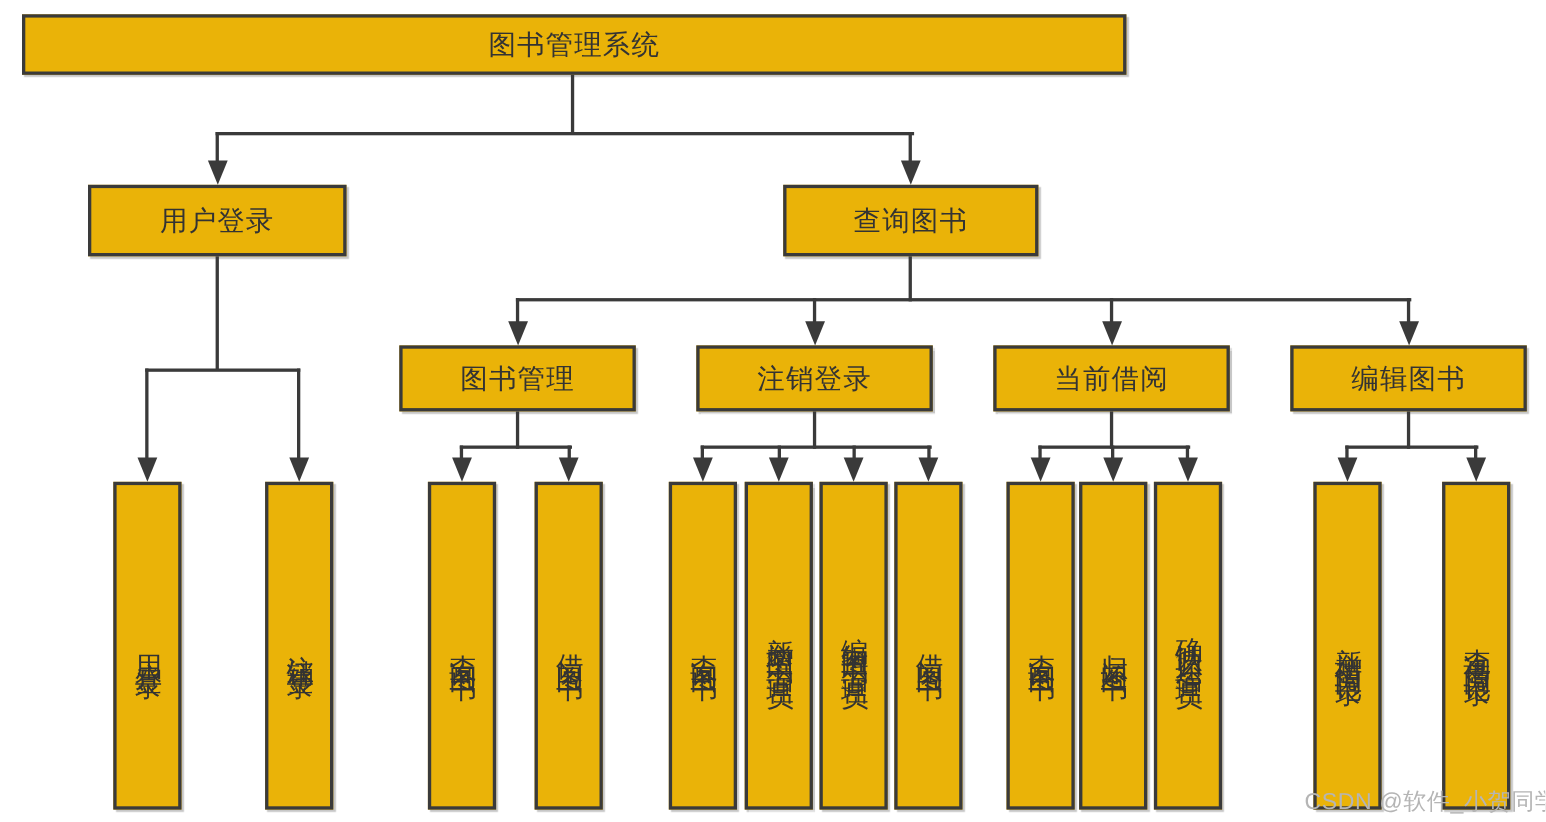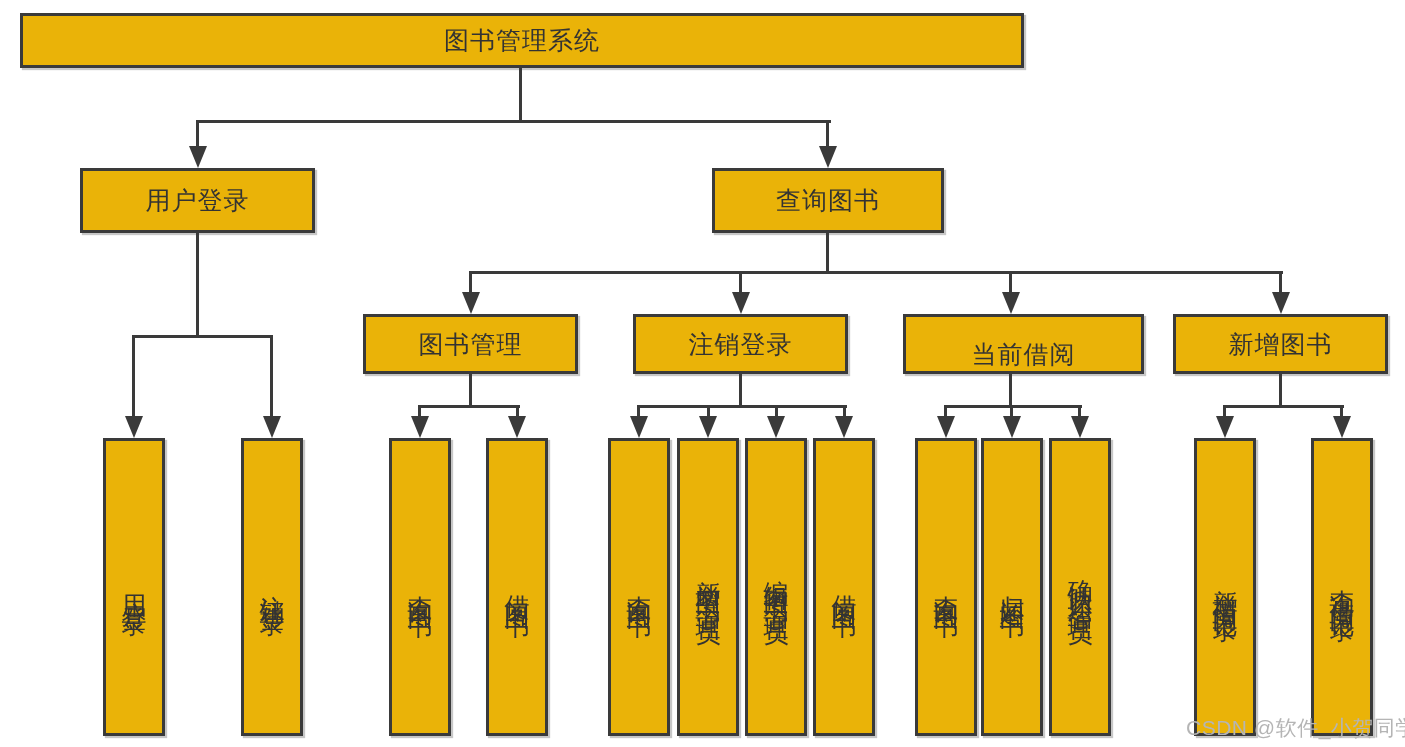--- a/index.html
+++ b/index.html
@@ -76,26 +76,26 @@
   </div>
 
   <div class="node" style="left:363px; top:314px; width:215px; height:60px;">
     <span class="lbl">图书管理</span>
   </div>
 
   <div class="node" style="left:633px; top:314px; width:215px; height:60px;">
     <span class="lbl">注销登录</span>
   </div>
 
-  <div class="node" style="left:903px; top:314px; width:241px; height:60px;align-items:flex-end;">
+  <div class="node" style="left:903px; top:314px; width:215px; height:60px;">
     <span class="lbl">当前借阅</span>
   </div>
 
   <div class="node" style="left:1173px; top:314px; width:215px; height:60px;">
-    <span class="lbl">新增图书</span>
+    <span class="lbl">编辑图书</span>
   </div>
 
   <div class="node" style="left:103px; top:438px; width:62px; height:298px;">
     <span class="vtext">用户登录</span>
   </div>
   <div class="node" style="left:241px; top:438px; width:62px; height:298px;">
     <span class="vtext">注销登录</span>
   </div>
 
   <div class="node" style="left:389px; top:438px; width:62px; height:298px;">

